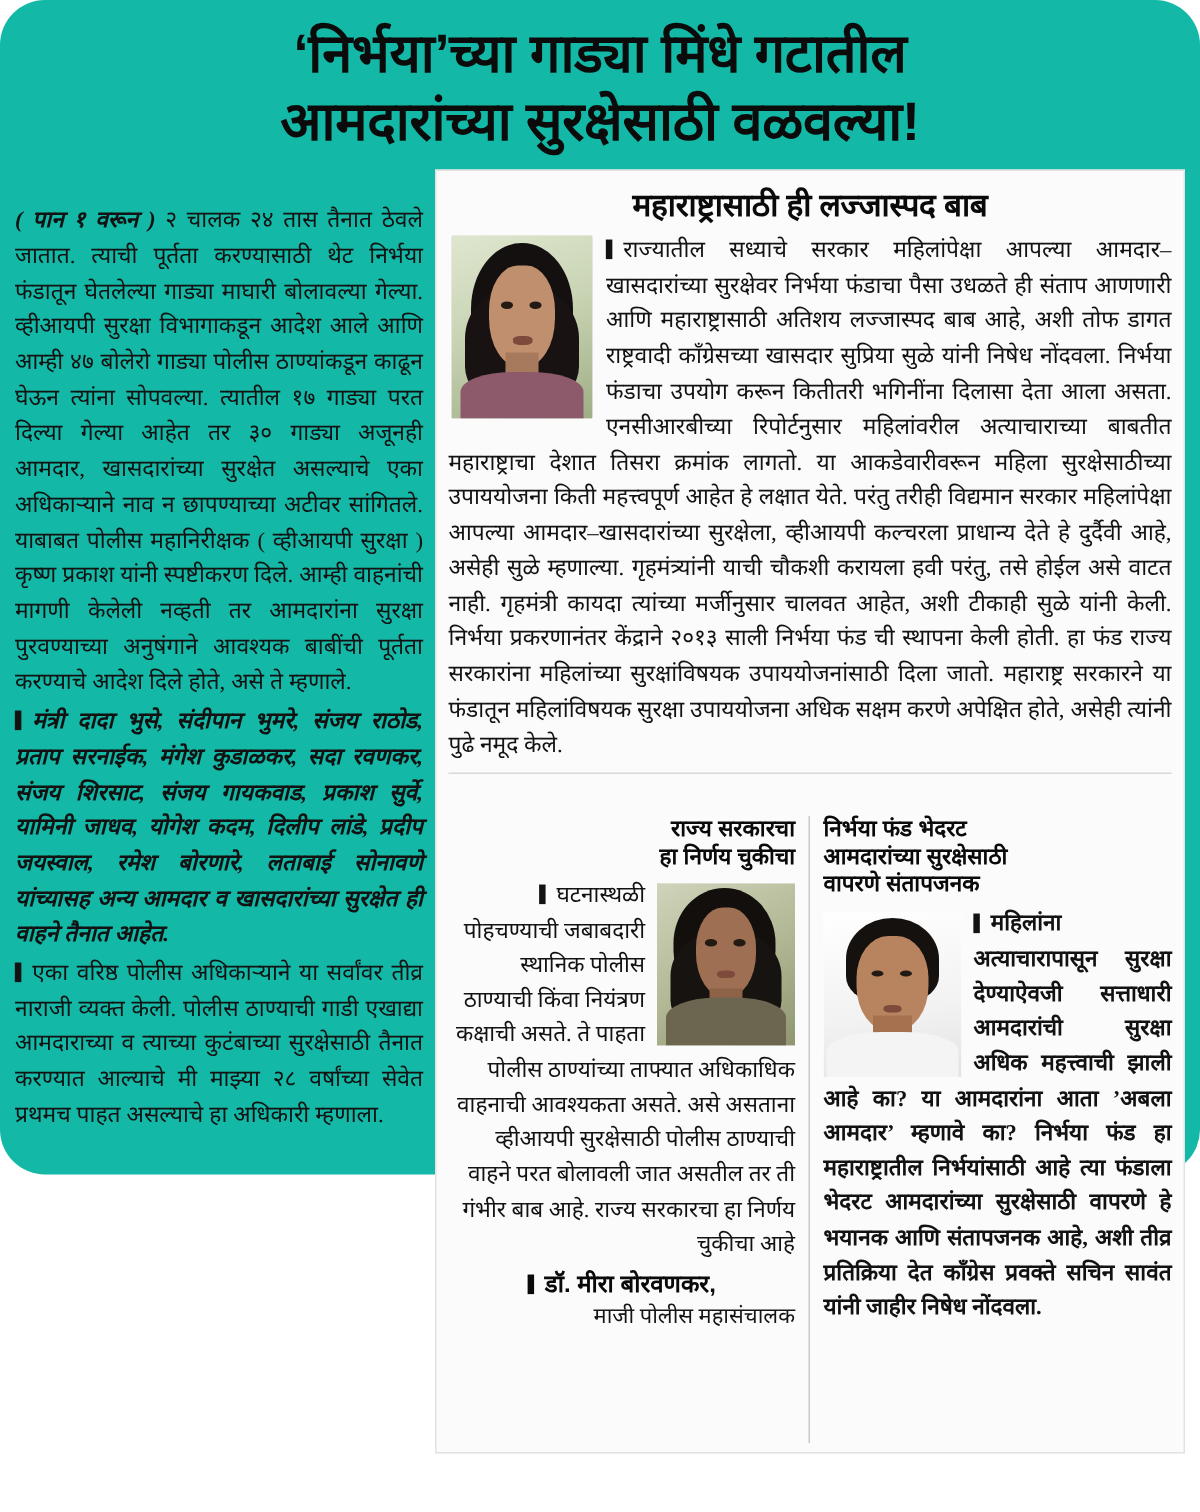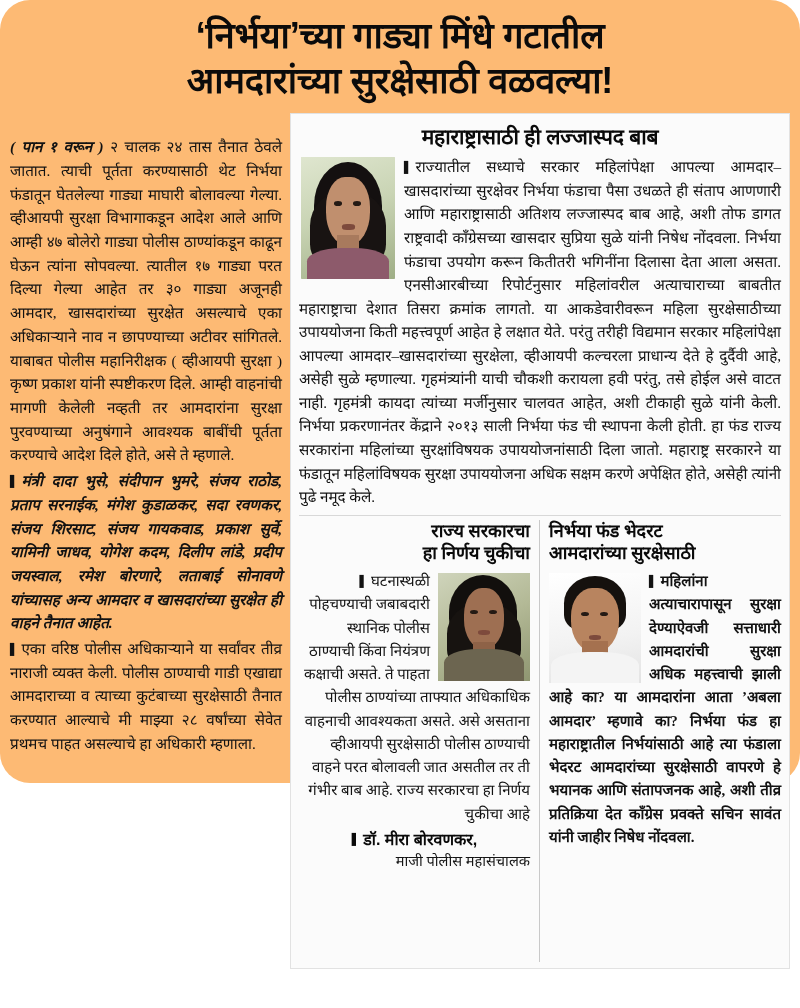--- a/index.html
+++ b/index.html
@@ -13,21 +13,21 @@
     font-family: "Liberation Serif", "DejaVu Serif", serif;
     color: #111111;
     overflow: hidden;
     position: relative;
   }
 
   .page {
     width: 800px;
     height: 783px;
     position: relative;
-    background: #fdba74;
+    background: #14b8a6;
     box-sizing: border-box;
     border-radius: 30px;
   }
 
   
   .headline-block {
     padding: 14px 18px 4px 18px;
     text-align: center;
   }
   .headline {
@@ -58,20 +58,21 @@
   }
 
   .col-right-wrap {
     flex: 1 1 auto;
     border: 1px solid #e2e2e2;
     background: #fbfbfb;
     padding: 6px 8px 6px 8px;
     box-sizing: border-box;
     display: flex;
     flex-direction: column;
+    gap: 24px;
   }
 
   
   .para {
     font-size: 15.2px;
     line-height: 1.56;
     text-align: justify;
     margin: 0 0 2px 0;
     color: #121212;
     word-spacing: 0.2px;
@@ -193,23 +194,23 @@
     box-sizing: border-box;
     padding-right: 9px;
     border-right: 1px solid #c9c9c9;
   }
   .lc-right {
     width: 50%;
     box-sizing: border-box;
     padding-left: 9px;
   }
   .side-title {
-    font-family: Liberation Serif, serif;
-    font-weight: bold;
-    font-size: 18px;
+    font-family: Liberation Sans, sans-serif;
+    font-weight: bold;
+    font-size: 15px;
     line-height: 1.26;
     margin: 0 0 5px 0;
     color: #0a0a0a;
   }
   .side-title.ta-r { text-align: right; }
   .side-title.ta-l { text-align: left; }
   .side-body {
     font-size: 15px;
     line-height: 1.55;
     color: #121212;
@@ -323,20 +324,21 @@
           <div class="clear"></div>
 
           <div class="attrib"><span class="bullet">▌</span><span>डॉ. मीरा बोरवणकर,</span></div>
           <div class="attrib-sub">माजी पोलीस महासंचालक</div>
         </div>
 
         <div class="lc-right">
           <div class="side-title ta-l">
             <span style="display:block;">निर्भया फंड भेदरट</span>
             <span style="display:block;">आमदारांच्या सुरक्षेसाठी</span>
+            <span style="display:block;">वापरणे संतापजनक</span>
           </div>
 
           <div class="photo-right">
             <div class="portrait">
               <div class="p-bg" style="background:linear-gradient(170deg,#ffffff 0%,#f2f2f2 60%,#e3e3e3 100%);"></div>
               <div class="p-hair" style="left:16%;top:3%;width:68%;height:50%;background:#15110e;border-radius:50% 50% 30% 30%;"></div>
               <div class="p-face" style="left:24%;top:14%;width:52%;height:58%;background:#b8845f;"></div>
               <div class="p-neck" style="left:36%;top:62%;width:28%;height:22%;background:#a5714f;"></div>
               <div class="p-eye l" style="top:35%;"></div>
               <div class="p-eye r" style="top:35%;"></div>

